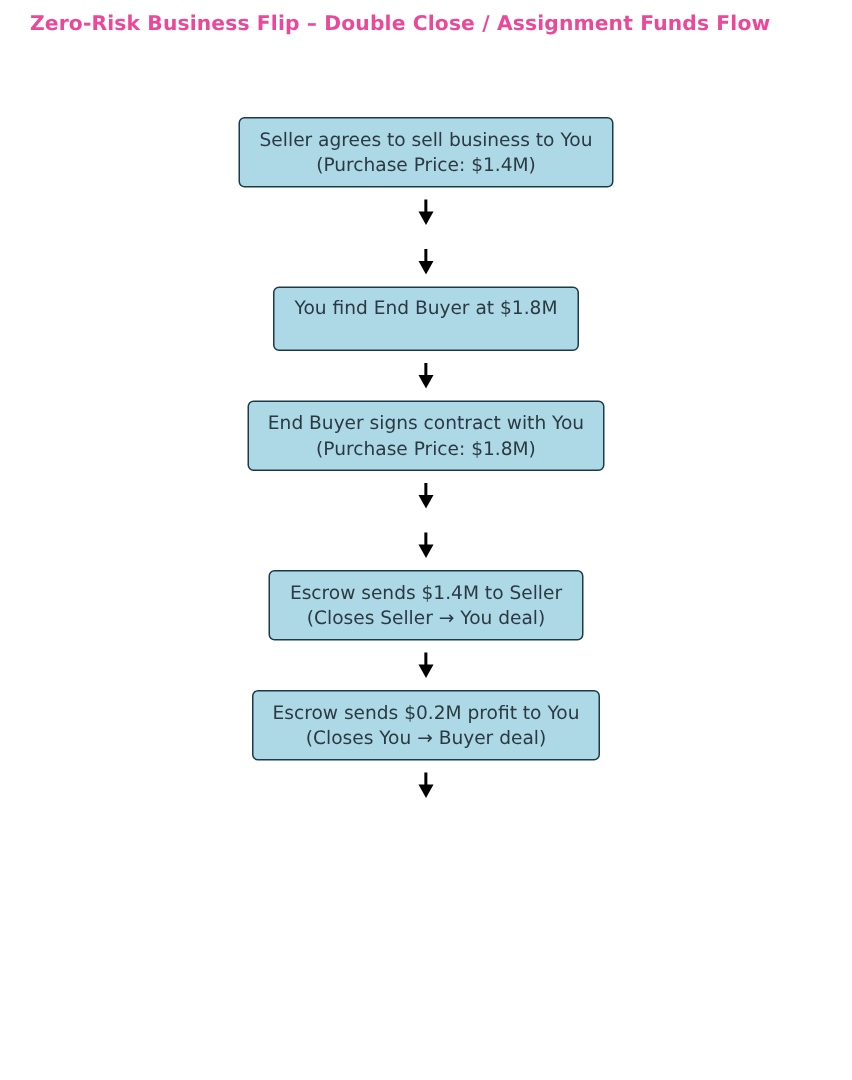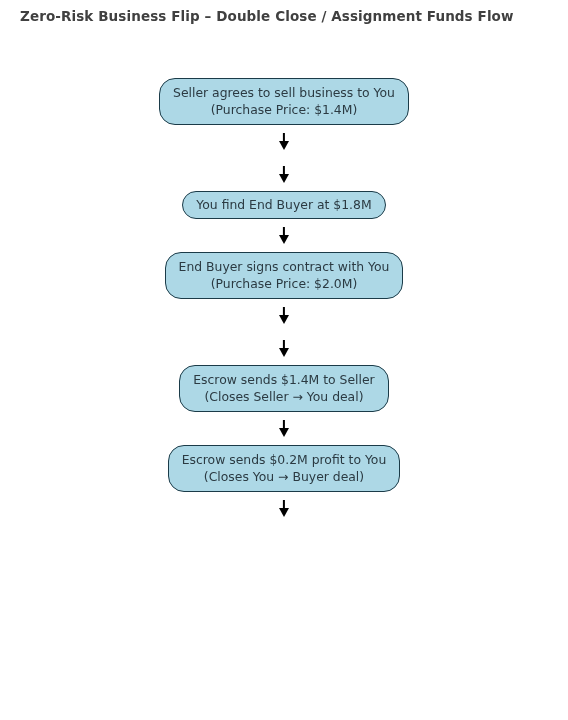--- a/index.html
+++ b/index.html
@@ -14,53 +14,53 @@
     overflow: hidden;
   }
 
   #page-title {
     position: absolute;
     left: 20px;
     top: 8px;
     font-family: "DejaVu Sans", sans-serif;
     font-size: 13.5px;
     font-weight: bold;
-    color: #404040;
+    color: #ec4899;
     letter-spacing: 0.1px;
     white-space: nowrap;
   }
 
   #flow {
     position: absolute;
     left: 0;
     top: 78px;
     width: 568px;
     display: flex;
     flex-direction: column;
     align-items: center;
   }
 
   .node {
     background: #ADD8E6;
     border: 1.4px solid #1b3b48;
-    border-radius: 16px;
+    border-radius: 4px;
     color: #2b3a42;
     font-family: "DejaVu Sans", sans-serif;
     font-size: 12.4px;
     line-height: 17px;
     text-align: center;
     padding: 5px 13px 6px 13px;
     box-sizing: border-box;
     white-space: pre-line;
     display: block;
   }
 
   .node.single {
     padding-top: 4px;
-    padding-bottom: 5px;
+    padding-bottom: 20px;
     text-align: center;
   }
 
   .connector {
     height: 33px;
     display: flex;
     align-items: center;
     justify-content: center;
   }
 
@@ -114,21 +114,21 @@
     <span class="arrow-glyph"></span>
   </div>
 
   <div class="node single">You find End Buyer at $1.8M</div>
 
   <div class="connector">
     <span class="arrow-glyph"></span>
   </div>
 
   <div class="node">End Buyer signs contract with You
-(Purchase Price: $2.0M)</div>
+(Purchase Price: $1.8M)</div>
 
   <div class="connector">
     <span class="arrow-glyph"></span>
   </div>
 
 
   <div class="connector">
     <span class="arrow-glyph"></span>
   </div>
 

